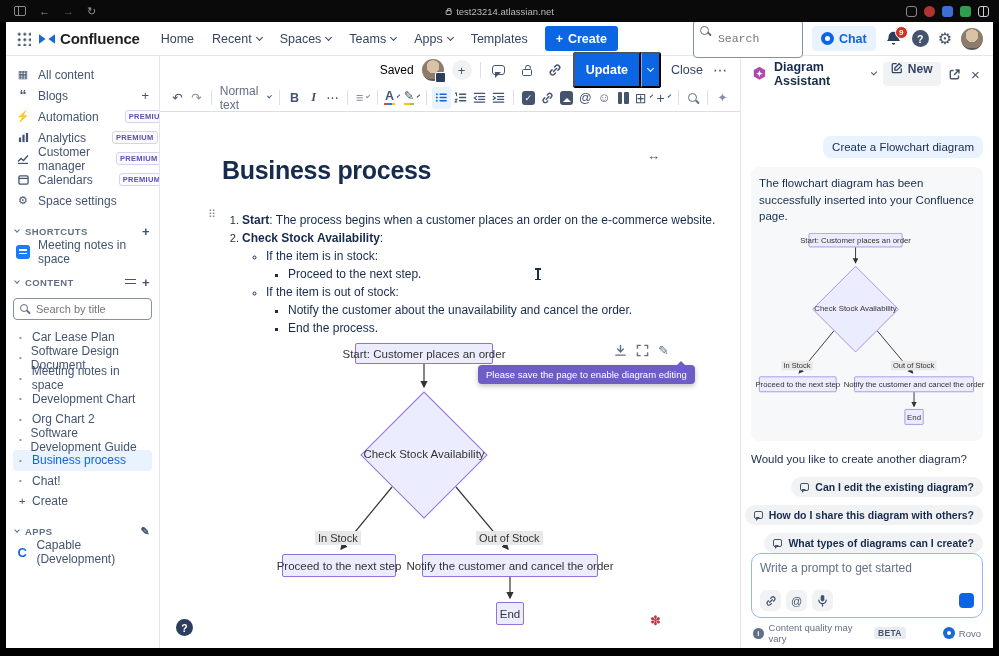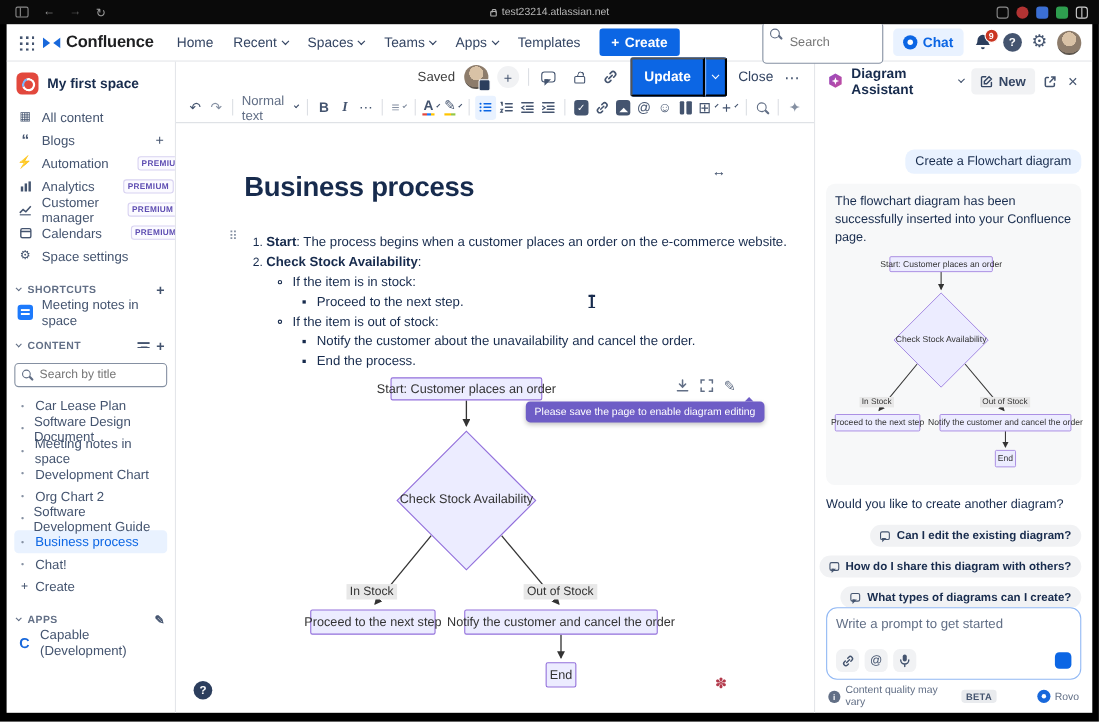--- a/index.html
+++ b/index.html
@@ -30,21 +30,21 @@
   .topnav { height:34px; min-height:34px; display:flex; align-items:center; gap:4px; padding:0 10px; border-bottom:1px solid #E4E6EA; }
   .appgrid { width:15px; height:15px; background:radial-gradient(circle,#44546F 1.4px,transparent 1.5px); background-size:5.5px 5.5px; background-position:0.5px 0.5px; margin-right:4px; }
   .conf-logo { display:flex; align-items:center; gap:5px; margin-right:10px; }
   .conf-mark { width:16px; height:14px; }
   .brand { font-size:15px; font-weight:700; color:#1E1F21; letter-spacing:-0.2px; }
   .nav-item { display:flex; align-items:center; gap:5px; font-size:12.5px; color:#344563; padding:0 7px; height:30px; cursor:default; }
   .chv { width:5px; height:5px; border-right:1.4px solid currentColor; border-bottom:1.4px solid currentColor; transform:rotate(45deg); margin-top:-3px; }
   .create-btn { display:flex; align-items:center; gap:5px; background:#0C66E4; color:#fff; height:25px; padding:0 11px; border-radius:3px; font-size:12.5px; font-weight:600; margin-left:6px; border:none; }
   .tn-right { margin-left:auto; display:flex; align-items:center; gap:9px; }
   .search-wrap { position:relative; }
-  .search-wrap input { width:110px; height:38px; border:1px solid #8590A2; border-radius:4px; font-size:11.5px; padding:0 6px 0 24px; color:#44546F; font-family:Liberation Sans, sans-serif; outline:none; }
+  .search-wrap input { width:110px; height:38px; border:1px solid #8590A2; border-radius:4px; font-size:11.5px; padding:0 6px 0 24px; color:#44546F; font-family:Liberation Mono, monospace; outline:none; }
   .mag { width:9px; height:9px; border:1.5px solid #626F86; border-radius:50%; position:relative; display:inline-block; }
   .mag::after { content:''; position:absolute; width:5px; height:1.5px; background:#626F86; transform:rotate(45deg); right:-4px; bottom:-1px; border-radius:1px; }
   .search-wrap .mag { position:absolute; left:7px; top:6px; }
   .chat-btn { display:flex; align-items:center; gap:5px; background:#E9F2FF; color:#0C66E4; border:none; height:25px; padding:0 9px; border-radius:4px; font-size:12.5px; font-weight:600; }
   .rovo-dot { width:13px; height:13px; border-radius:50%; background:#0C66E4; position:relative; }
   .rovo-dot::after { content:''; position:absolute; width:5px; height:5px; border-radius:50%; background:#fff; left:4px; top:4px; }
   .bell-wrap { position:relative; width:18px; height:18px; }
   .badge { position:absolute; top:-4px; right:-5px; min-width:13px; height:13px; border-radius:7px; background:#CA3521; color:#fff; font-size:8px; font-weight:700; display:flex; align-items:center; justify-content:center; border:1.5px solid #fff; }
   .help-circ { width:17px; height:17px; border-radius:50%; background:#44546F; color:#fff; font-size:10.5px; font-weight:700; display:flex; align-items:center; justify-content:center; }
   .gear { font-size:16px; color:#44546F; line-height:1; }
@@ -74,21 +74,21 @@
   .title-search .mag { position:absolute; left:7px; top:6px; width:8px; height:8px; }
   .page-row { display:flex; align-items:center; gap:7px; height:20.5px; padding:0 4px 0 6px; font-size:12px; color:#44546F; border-radius:4px; }
   .page-row .dot { color:#8590A2; font-size:8px; width:6px; }
   .page-row.sel { background:#E9F2FF; color:#0C66E4; }
   .pencil-sm { font-size:11px; color:#44546F; }
   .cap-ic { color:#1868DB; font-weight:800; font-size:13px; width:14px; text-align:center; }
 
   
   .editor { flex:1; min-width:0; display:flex; flex-direction:column; position:relative; }
   .ed-head { height:28px; min-height:28px; display:flex; align-items:center; justify-content:flex-end; gap:8px; padding:0 12px; font-size:12.5px; color:#44546F; }
-  .saved { color:#404040; font-size:12px; }
+  .saved { color:#000000; font-size:12px; }
   .avatar-sm { width:22px; height:22px; border-radius:50%; background:radial-gradient(circle at 50% 35%, #d9c2a6 0 35%, #8d7c6b 36% 70%, #5d564e 71%); position:relative; }
   .avatar-sm::after { content:''; position:absolute; right:-2px; bottom:-2px; width:9px; height:9px; border-radius:2px; background:#2C3E5D; border:1.5px solid #fff; }
   .plus-circ { width:20px; height:20px; border-radius:50%; background:#F1F2F4; display:flex; align-items:center; justify-content:center; font-size:13px; color:#44546F; }
   .vdiv { width:1px; height:16px; background:#DCDFE4; }
   .hd-ic { width:20px; height:20px; display:flex; align-items:center; justify-content:center; color:#44546F; }
   .bubble { width:13px; height:10px; border:1.5px solid #44546F; border-radius:3px; position:relative; }
   .bubble::after { content:''; position:absolute; left:2px; bottom:-4px; border:3px solid transparent; border-top-color:#44546F; border-left-color:#44546F; width:0; height:0; }
   .lockic { width:10px; height:7px; border:1.5px solid #44546F; border-radius:1.5px; position:relative; margin-top:5px; }
   .lockic::before { content:''; position:absolute; left:2.5px; top:-5px; width:4px; height:4px; border:1.5px solid #44546F; border-bottom:none; border-radius:3px 3px 0 0; transform:rotate(14deg); }
   .upd-btn { display:flex; align-items:stretch; border-radius:3px; overflow:hidden; height:36px; }
@@ -147,21 +147,21 @@
   .diagram-actions { position:absolute; left:332px; top:0; display:flex; gap:9px; color:#626F86; align-items:center; }
   .fc-tooltip { position:absolute; left:196px; top:22px; background:#6E5DC6; color:#fff; font-size:9.5px; padding:4px 8px; border-radius:4px; white-space:nowrap; box-shadow:0 2px 5px rgba(0,0,0,0.25); }
   .fc-tooltip::before { content:''; position:absolute; top:-4px; right:10px; border-left:4px solid transparent; border-right:4px solid transparent; border-bottom:4px solid #6E5DC6; }
   .red-flower { position:absolute; left:368px; top:270px; color:#B3394B; font-size:13px; }
   .help-float { position:absolute; left:16px; bottom:12px; width:17px; height:17px; border-radius:50%; background:#2C3E5D; color:#fff; font-size:10.5px; font-weight:700; display:flex; align-items:center; justify-content:center; }
 
   
   .assistant { width:253px; min-width:253px; border-left:1px solid #E4E6EA; display:flex; flex-direction:column; }
   .as-head { height:36px; min-height:36px; display:flex; align-items:center; gap:6px; padding:0 10px; }
   .as-title { font-size:12.5px; font-weight:700; color:#172B4D; }
-  .new-btn { margin-left:auto; display:flex; align-items:center; gap:5px; background:#F1F2F4; border:none; border-radius:4px; height:24px; padding:0 8px; font-size:12px; font-weight:600; color:#344563; }
+  .new-btn { margin-left:auto; display:flex; align-items:flex-start; gap:5px; background:#F1F2F4; border:none; border-radius:4px; height:24px; padding:0 8px; font-size:12px; font-weight:600; color:#344563; }
   .as-hicon { color:#44546F; display:flex; align-items:center; justify-content:center; width:18px; height:18px; font-size:13px; }
   .as-body { flex:1; padding:6px 10px 0 10px; overflow:hidden; display:flex; flex-direction:column; }
   .user-chip { margin-left:auto; margin-top:38px; background:#E9F2FF; border-radius:8px; padding:5px 9px; font-size:11.5px; color:#172B4D; }
   .as-card { margin-top:9px; background:#F7F8F9; border-radius:8px; padding:8px 8px 10px 8px; }
   .as-msg { font-size:11.5px; line-height:1.45; color:#172B4D; }
   .mini-fc { width:218px; height:198px; margin:8px auto 0 auto; }
   .mini-fc .flowchart { transform:scale(0.68); transform-origin:0 0; }
   .followup { margin-top:12px; font-size:11.5px; color:#172B4D; }
   .chips { margin-top:12px; display:flex; flex-direction:column; align-items:flex-end; gap:8px; }
   .chip { display:flex; align-items:center; gap:6px; background:#F1F2F4; border:none; border-radius:12px; padding:4px 9px; font-size:10.5px; font-weight:600; color:#172B4D; white-space:nowrap; }
@@ -258,24 +258,20 @@
       </span>
       <span class="help-circ">?</span>
       <span class="gear">⚙</span>
       <span class="avatar"></span>
     </div>
   </div>
 
   <div class="main">
 
     <div class="sidebar">
-      <div class="space-head">
-        <span class="space-icon"></span>
-        <span>My first space</span>
-      </div>
       <div class="snav-item">
         <span class="snav-ic">▦</span>
         <span>All content</span>
       </div>
       <div class="snav-item">
         <span class="snav-ic" style="font-size:14px;font-weight:700;line-height:0.4">“</span>
         <span>Blogs</span>
         <span class="row-end">
             <span>+</span>
           </span>

